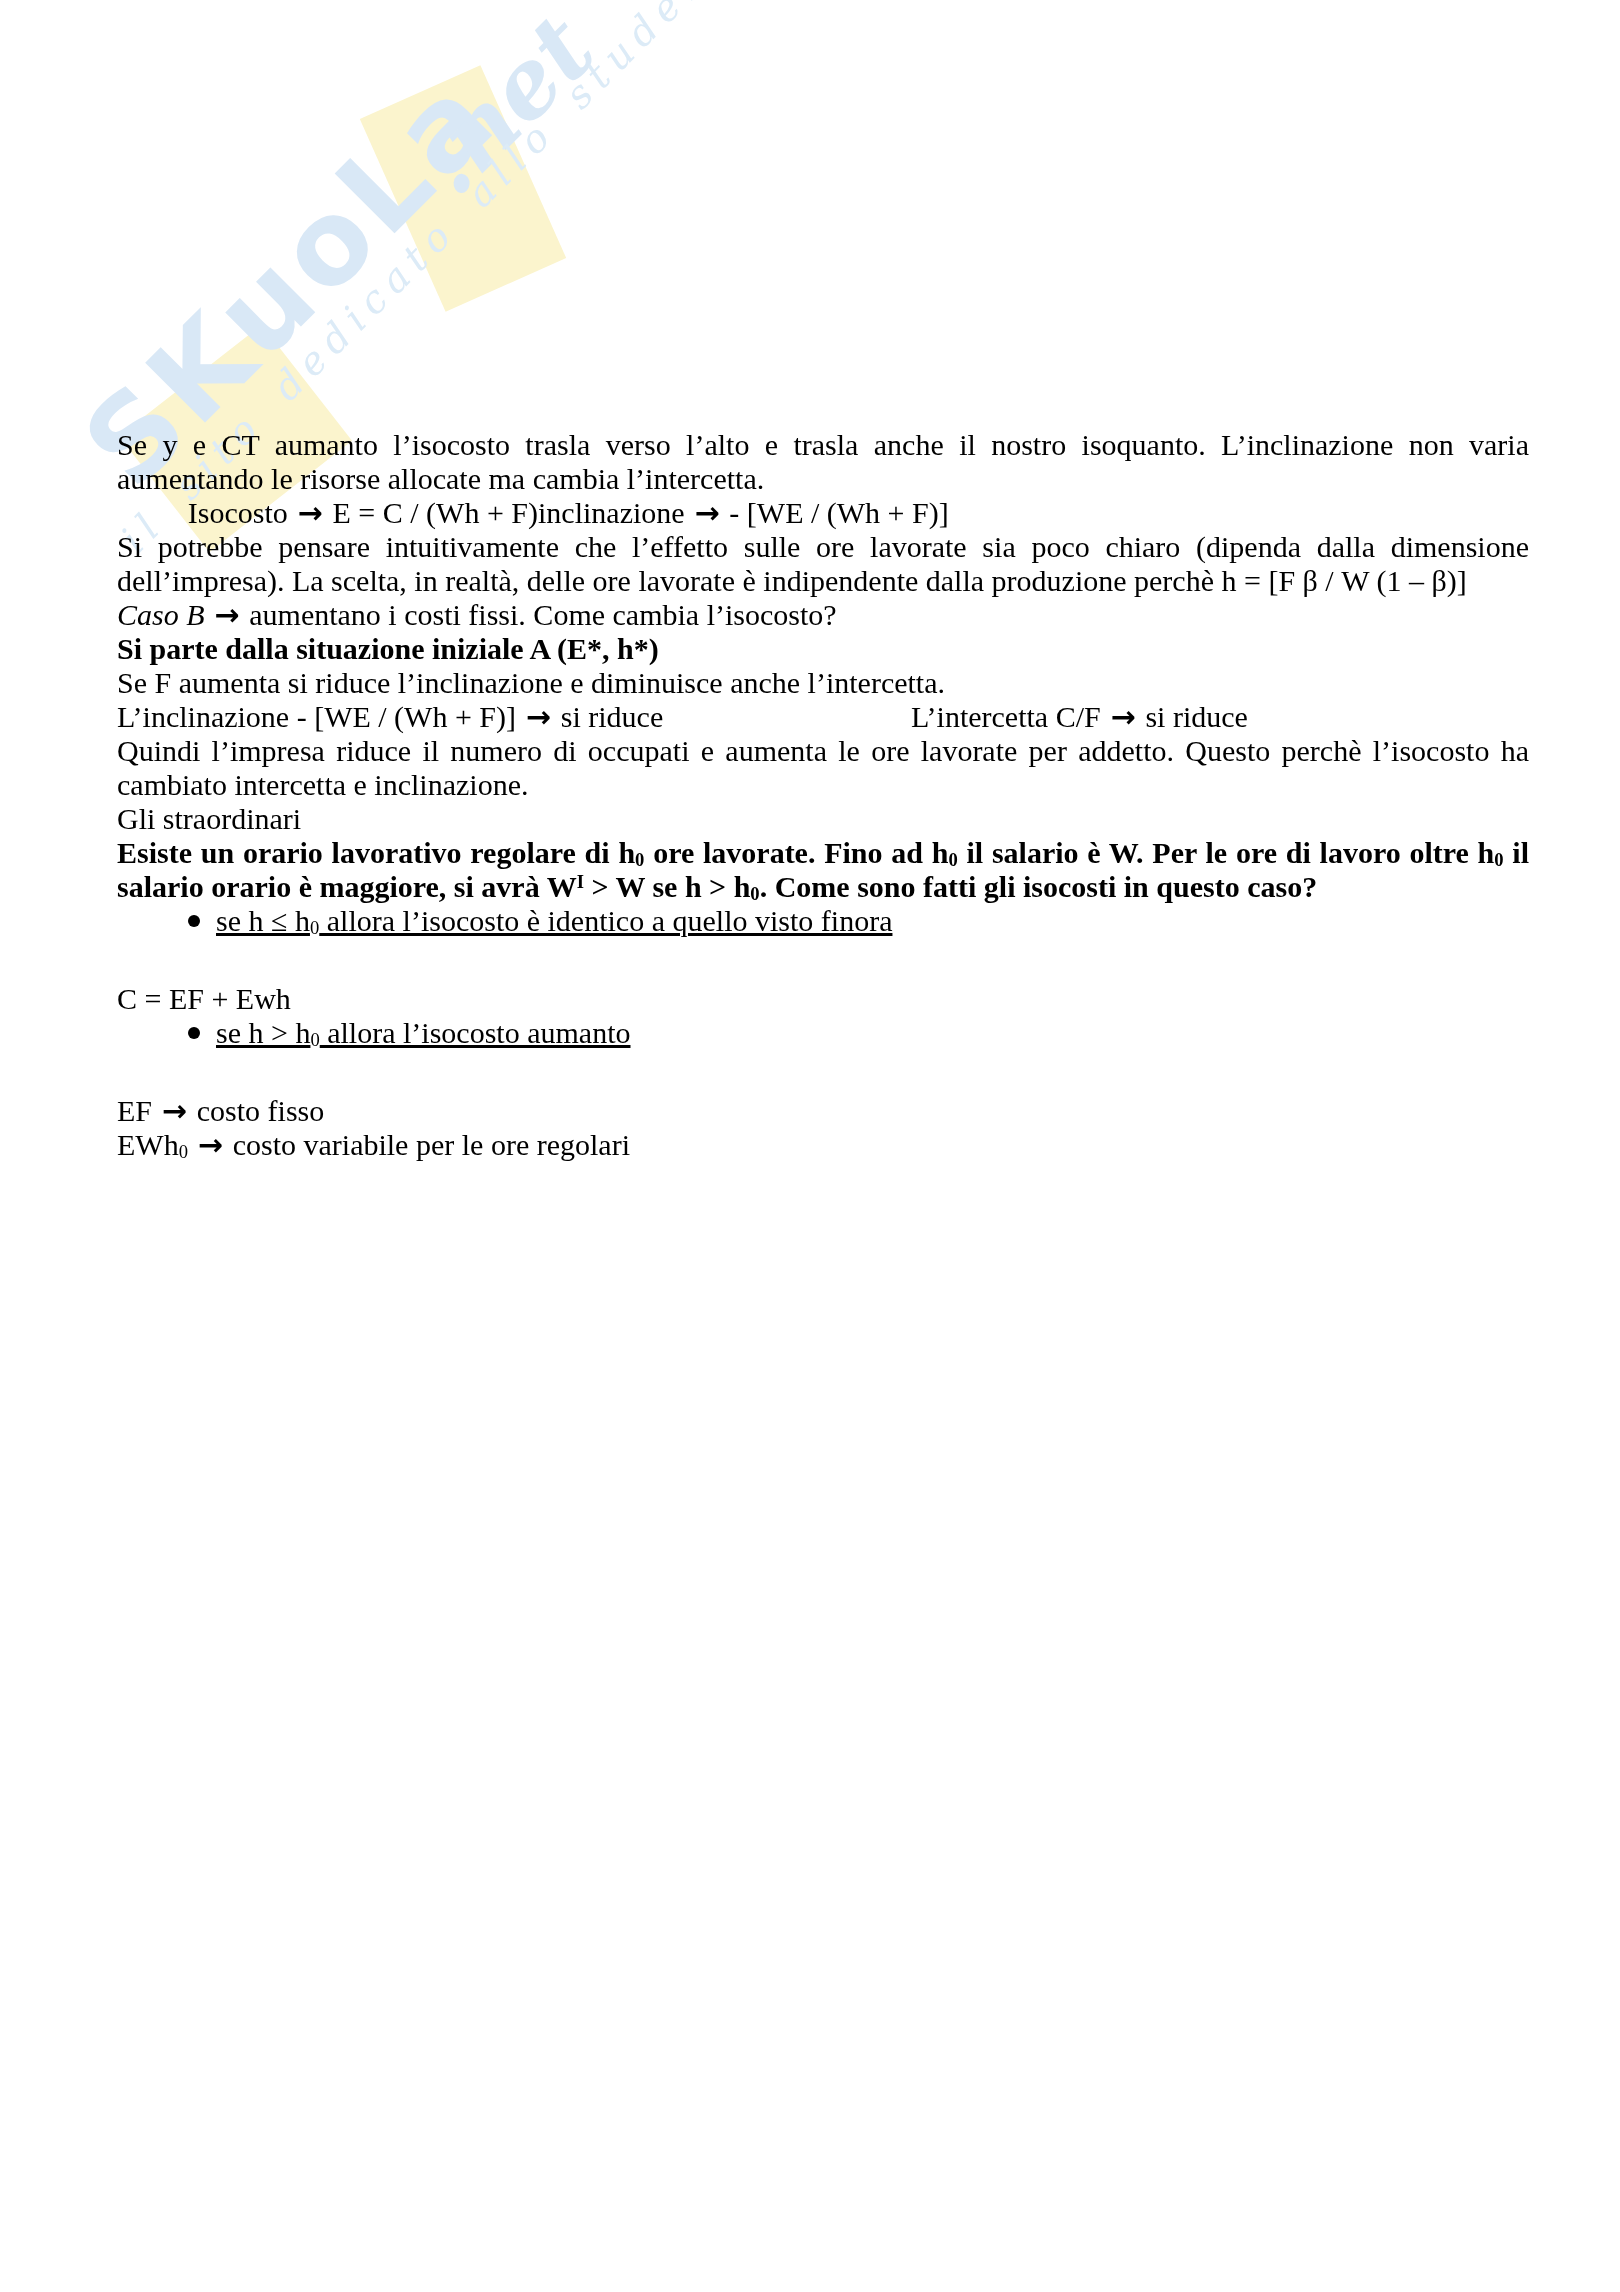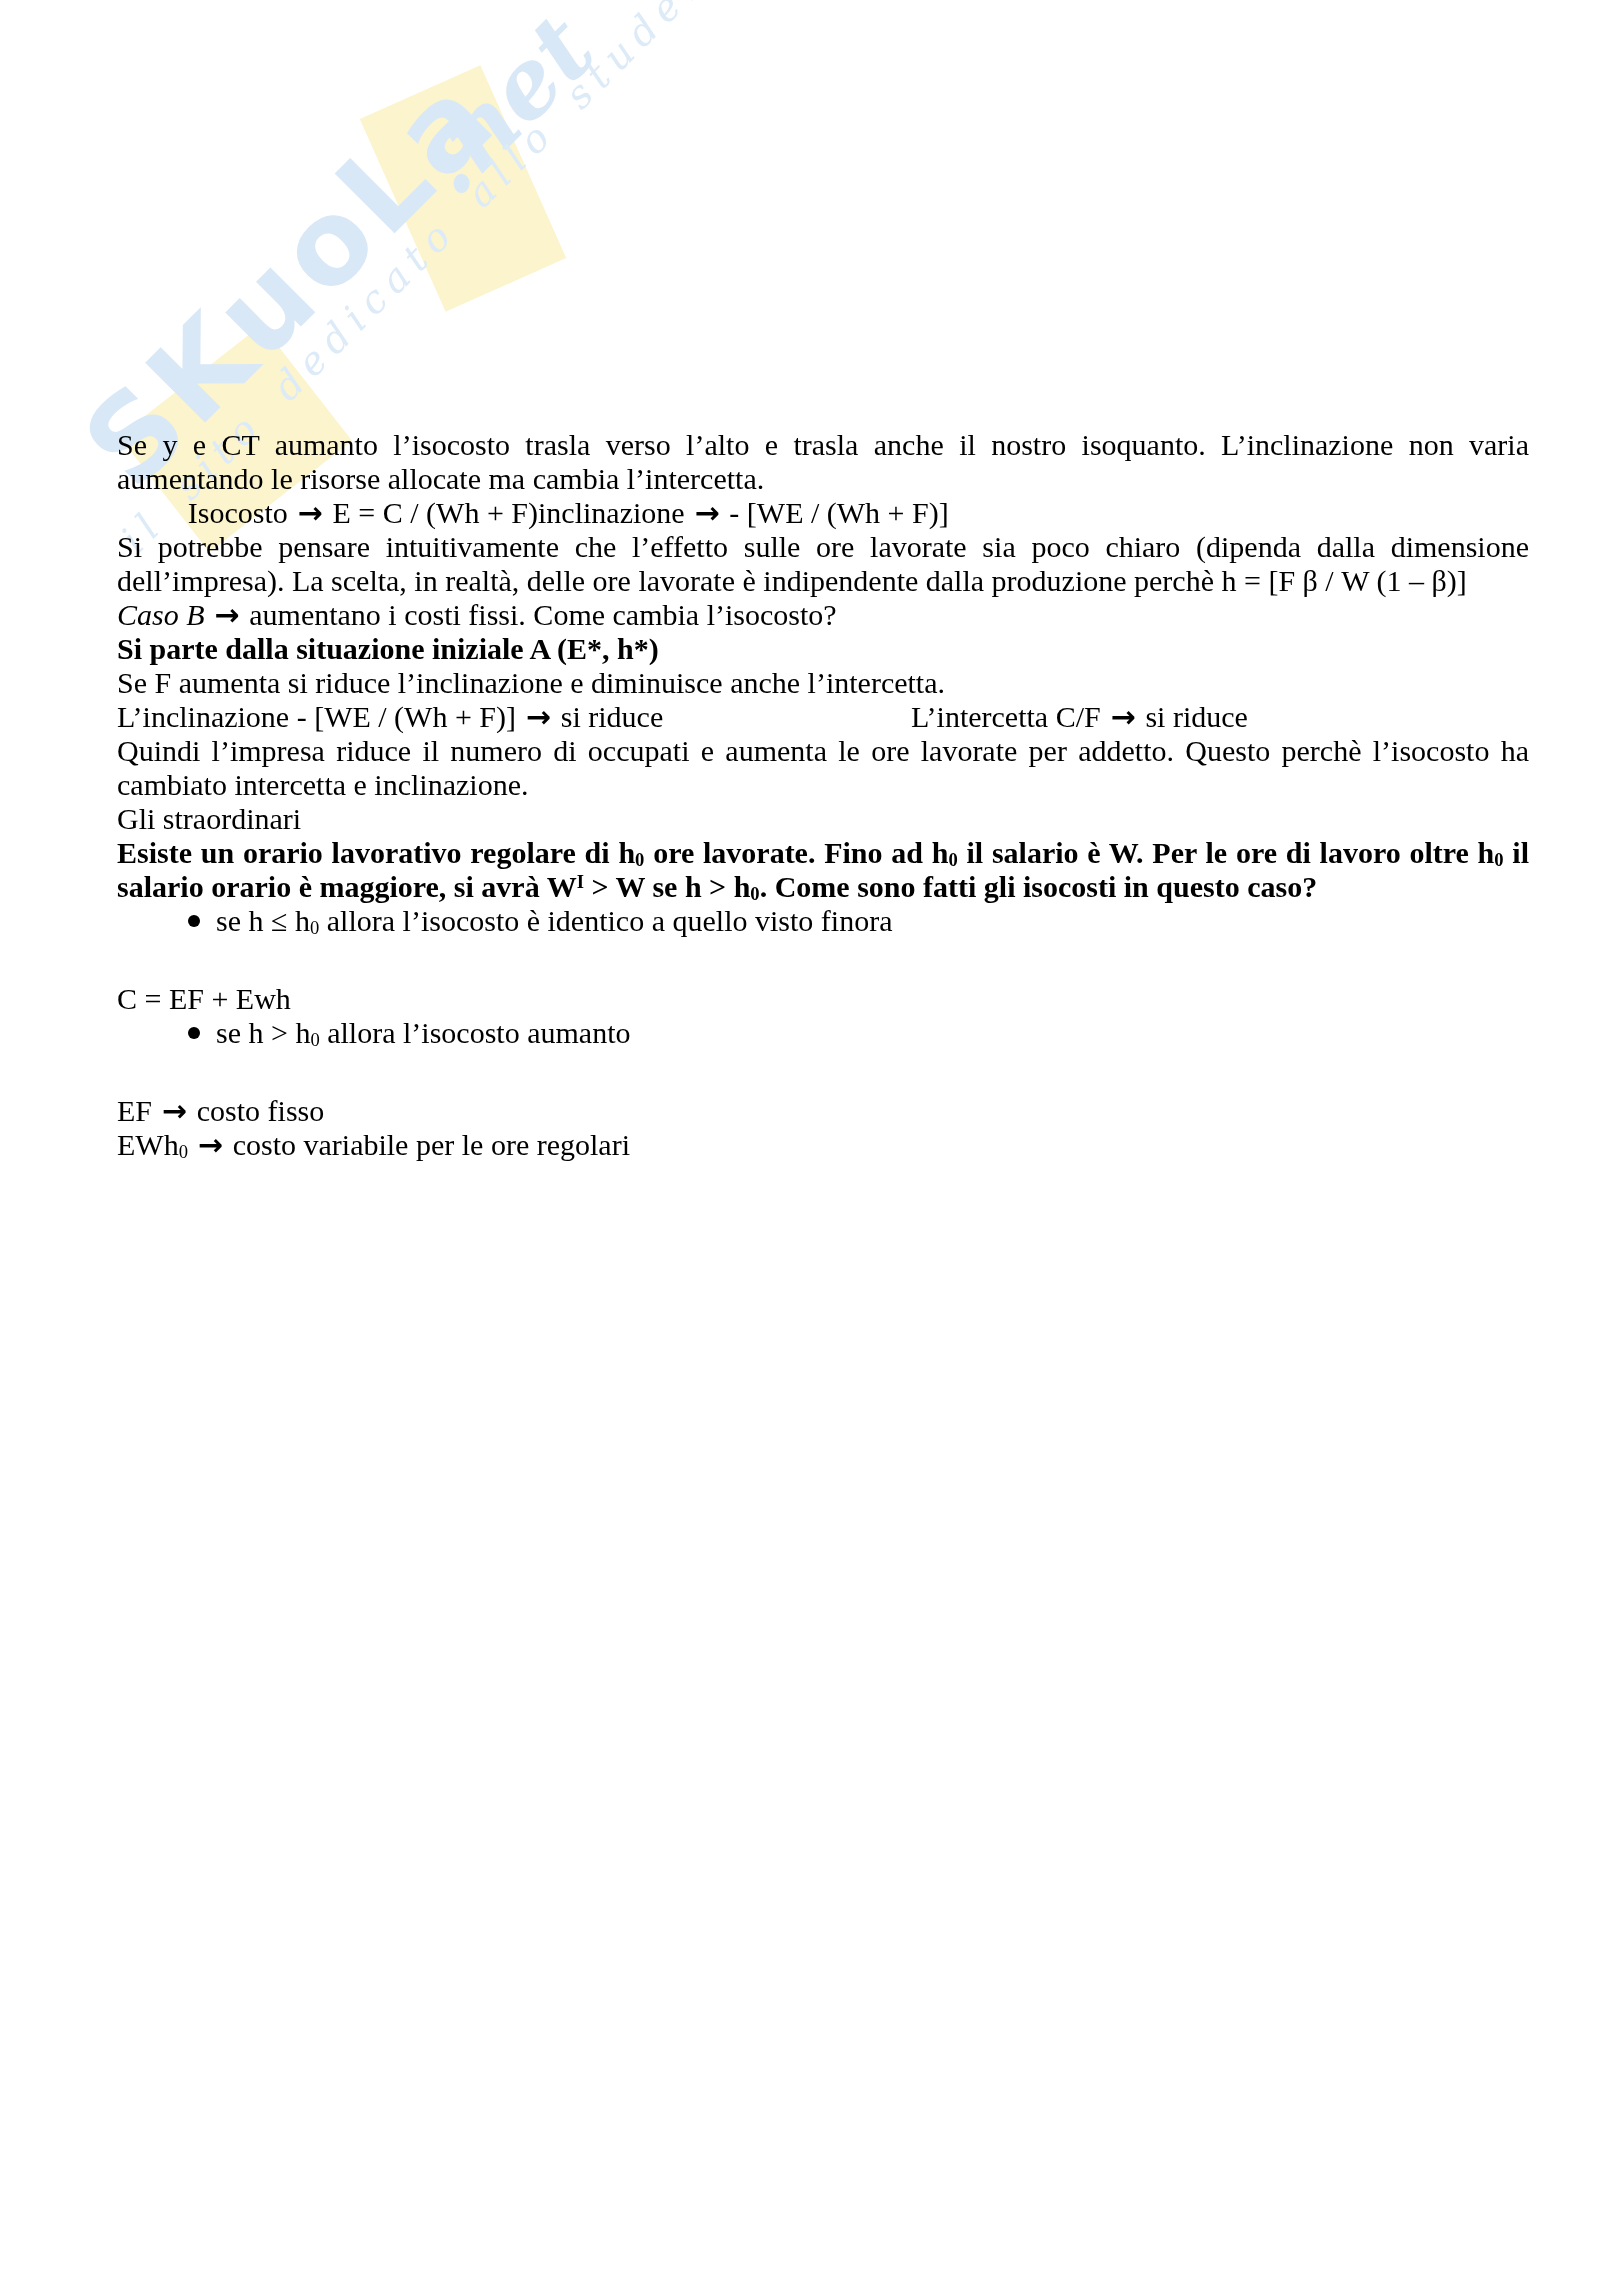--- a/index.html
+++ b/index.html
@@ -46,21 +46,21 @@
   .j { text-align: justify; }
   .nowrap { white-space: nowrap; }
   .it { font-style: italic; }
   .underline { }
   .ind { margin-left: 99px; }
   .col1-430 { display: inline-block; width: 421px; text-align: right; }
   .col1-810 { display: inline-block; width: 794px; }
   .arrow { font-family: "DejaVu Sans", sans-serif; font-weight: bold; margin: 0 9.8px; }
   sub { font-size: 0.62em; line-height: 0; vertical-align: -0.18em; }
   sup { font-size: 0.62em; line-height: 0; vertical-align: 0.5em; }
-  .bullet-row { position: relative; padding-left: 99px; }
+  .bullet-row { position: relative; padding-left: 99px; text-decoration: underline; }
   .bullet-dot {
     position: absolute; left: 71px; top: 10.8px;
     width: 11.8px; height: 11.8px; border-radius: 50%; background: #000;
   }
   .mb8 { margin-bottom: 7.8px; }  .mb35 { margin-bottom: 34px; }
   .mb40 { margin-bottom: 39px; } .mb42 { margin-bottom: 41px; }
   .mb45 { margin-bottom: 44px; } .mb50 { margin-bottom: 49px; }
   .mb55 { margin-bottom: 54px; } .mb72 { margin-bottom: 71px; font-weight: bold; }
   .mb396 { margin-bottom: 388px; font-weight: bold; }
 </style>

